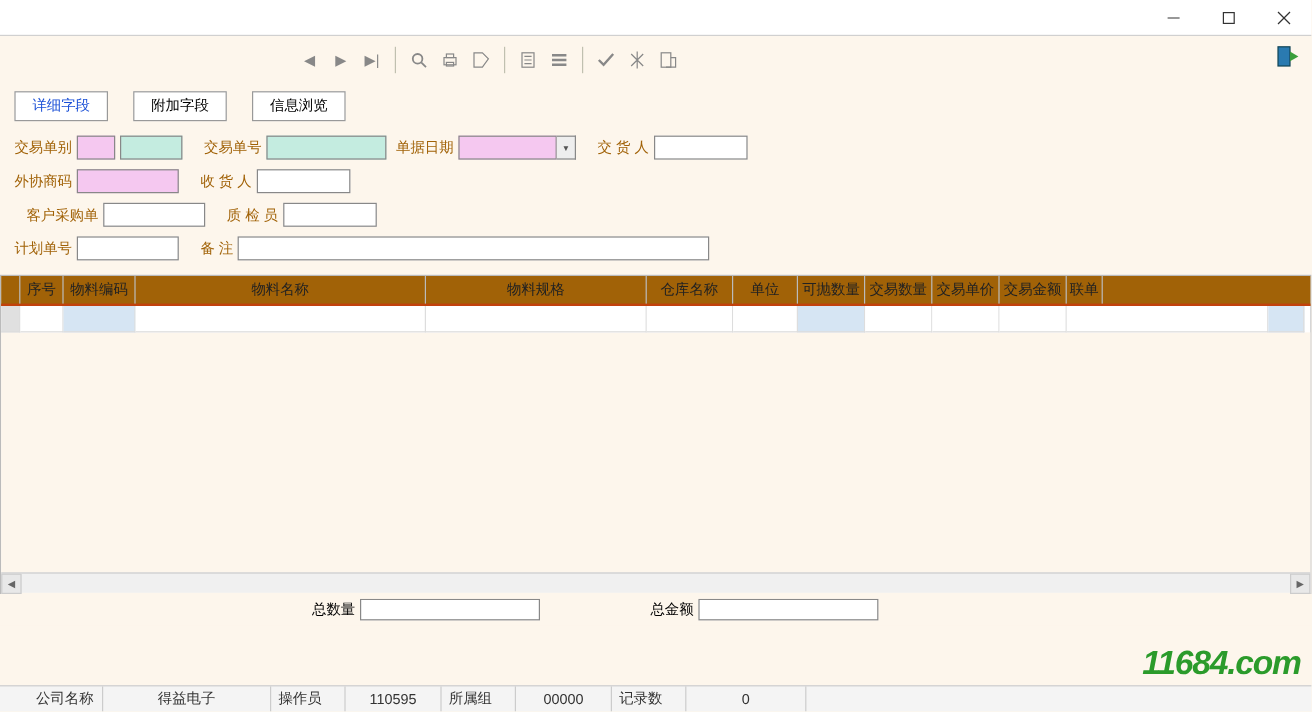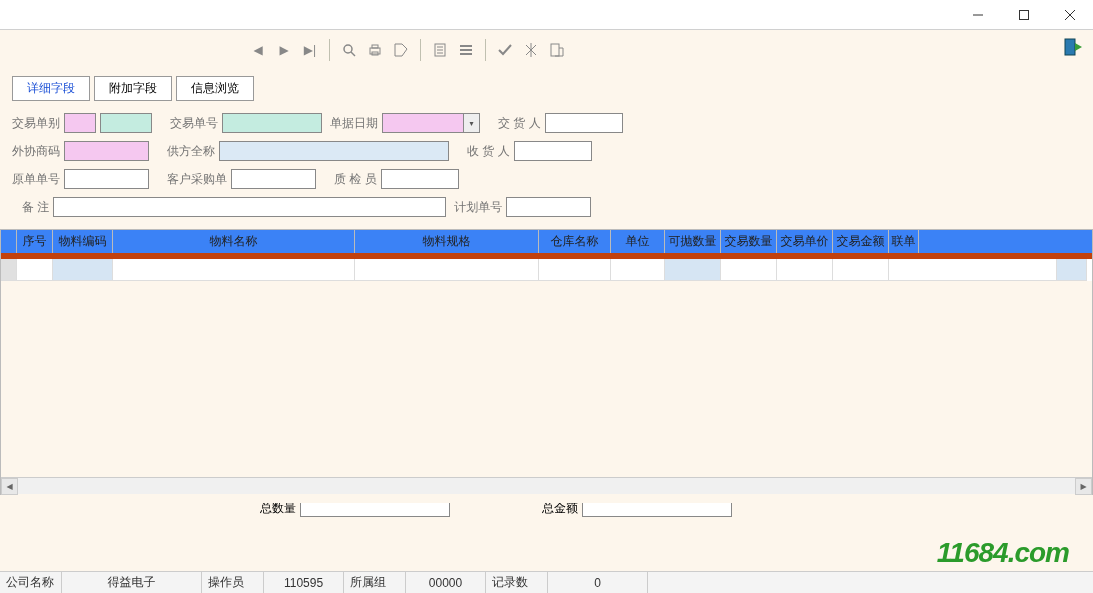--- a/index.html
+++ b/index.html
@@ -58,21 +58,21 @@
   position: absolute;
   right: 8px;
   top: 6px;
   width: 22px;
   height: 22px;
   cursor: pointer;
 }
 
 .tabs {
   display: flex;
-  gap: 4px;
+  gap: 21px;
   padding-left: 12px;
   margin-top: 6px;
   text-align: center;
 }
 .tab {
   border: 1px solid #999;
   background: #fff;
   padding: 3px 14px;
   cursor: pointer;
   font-size: 12px;
@@ -89,21 +89,21 @@
   margin-bottom: 8px;
 }
 .fld {
   display: flex;
   align-items: center;
   gap: 4px;
 }
 .fld label {
   white-space: nowrap;
   font-size: 12px;
-  color: #737373;
+  color: #a16207;
 }
 .fld input {
   height: 20px;
   border: 1px solid #888;
   background: #fff;
   font-size: 12px;
   padding: 0 2px;
 }
 .pink { background: #f5c8f0 !important; }
 .teal { background: #c4ece0 !important; }
@@ -131,22 +131,22 @@
 
 .grid-wrap {
   border: 1px solid #bbb;
   background: #fff;
   margin: 0;
   position: relative;
   height: 266px;
 }
 .grid-header {
   display: flex;
-  background: #3b82f6;
-  border-bottom: 6px solid #c2410c;
+  background: #a16207;
+  border-bottom: 2px solid #c2410c;
 }
 .gh {
   border-right: 1px solid #bbb;
   padding: 3px 2px;
   text-align: center;
   font-size: 12px;
   color: #222;
   overflow: hidden;
   white-space: nowrap;
 }
@@ -208,35 +208,36 @@
 .statusbar {
   position: absolute;
   bottom: 0;
   left: 0;
   right: 0;
   height: 22px;
   background: #f4f4f4;
   border-top: 1px solid #ccc;
   display: flex;
   align-items: stretch;
+  padding-left: 24px;
 }
 .statusbar .cell {
   border-right: 1px solid #ccc;
   padding: 2px 6px;
   display: flex;
   align-items: center;
   font-size: 12px;
   color: #333;
 }
 .statusbar .lbl { min-width: 62px; }
 .statusbar .val { min-width: 120px; justify-content: center; }
 
 .watermark {
   position: absolute;
-  right: 24px;
+  right: 9px;
   bottom: 24px;
   font-size: 28px;
   font-weight: bold;
   font-style: italic;
   color: #2b9b2b;
   letter-spacing: -1px;
 }
 </style>
 </head>
 <body>
@@ -353,52 +354,44 @@
       <input class="w78" style="">
     </div>
   </div>
 
   <div class="form-row">
     <div class="fld">
         <label>外协商码</label>
       <input class="pink w85" style="">
     </div>
     <div class="fld" style="margin-left:10px">
-        <label>供方全称</label>
-      <input class="blue w230" style="">
-    </div>
-    <div class="fld" style="margin-left:10px">
         <label>收 货 人</label>
       <input class="w78" style="">
     </div>
   </div>
 
   <div class="form-row">
-    <div class="fld">
-        <label>原单单号</label>
-      <input class="w85" style="">
-    </div>
     <div class="fld" style="margin-left:10px">
         <label>客户采购单</label>
       <input class="w85" style="">
     </div>
     <div class="fld" style="margin-left:10px">
         <label>质 检 员</label>
       <input class="w78" style="">
     </div>
   </div>
 
   <div class="form-row">
-    <div class="fld" style="margin-left:10px">
-        <label>备    注</label>
-      <input class="w393" style="">
-    </div>
     <div class="fld">
         <label>计划单号</label>
       <input class="w85" style="">
+    </div>
+    <div class="fld" style="margin-left:10px">
+        <label>备    注</label>
+      <input class="w393" style="">
     </div>
   </div>
 </div>
 
 <div class="grid-wrap">
   <div class="grid-header">
     <div class="gh" style="width:16px"></div>
     <div class="gh" style="width:36px">序号</div>
     <div class="gh" style="width:60px">物料编码</div>
     <div class="gh" style="width:242px">物料名称</div>

